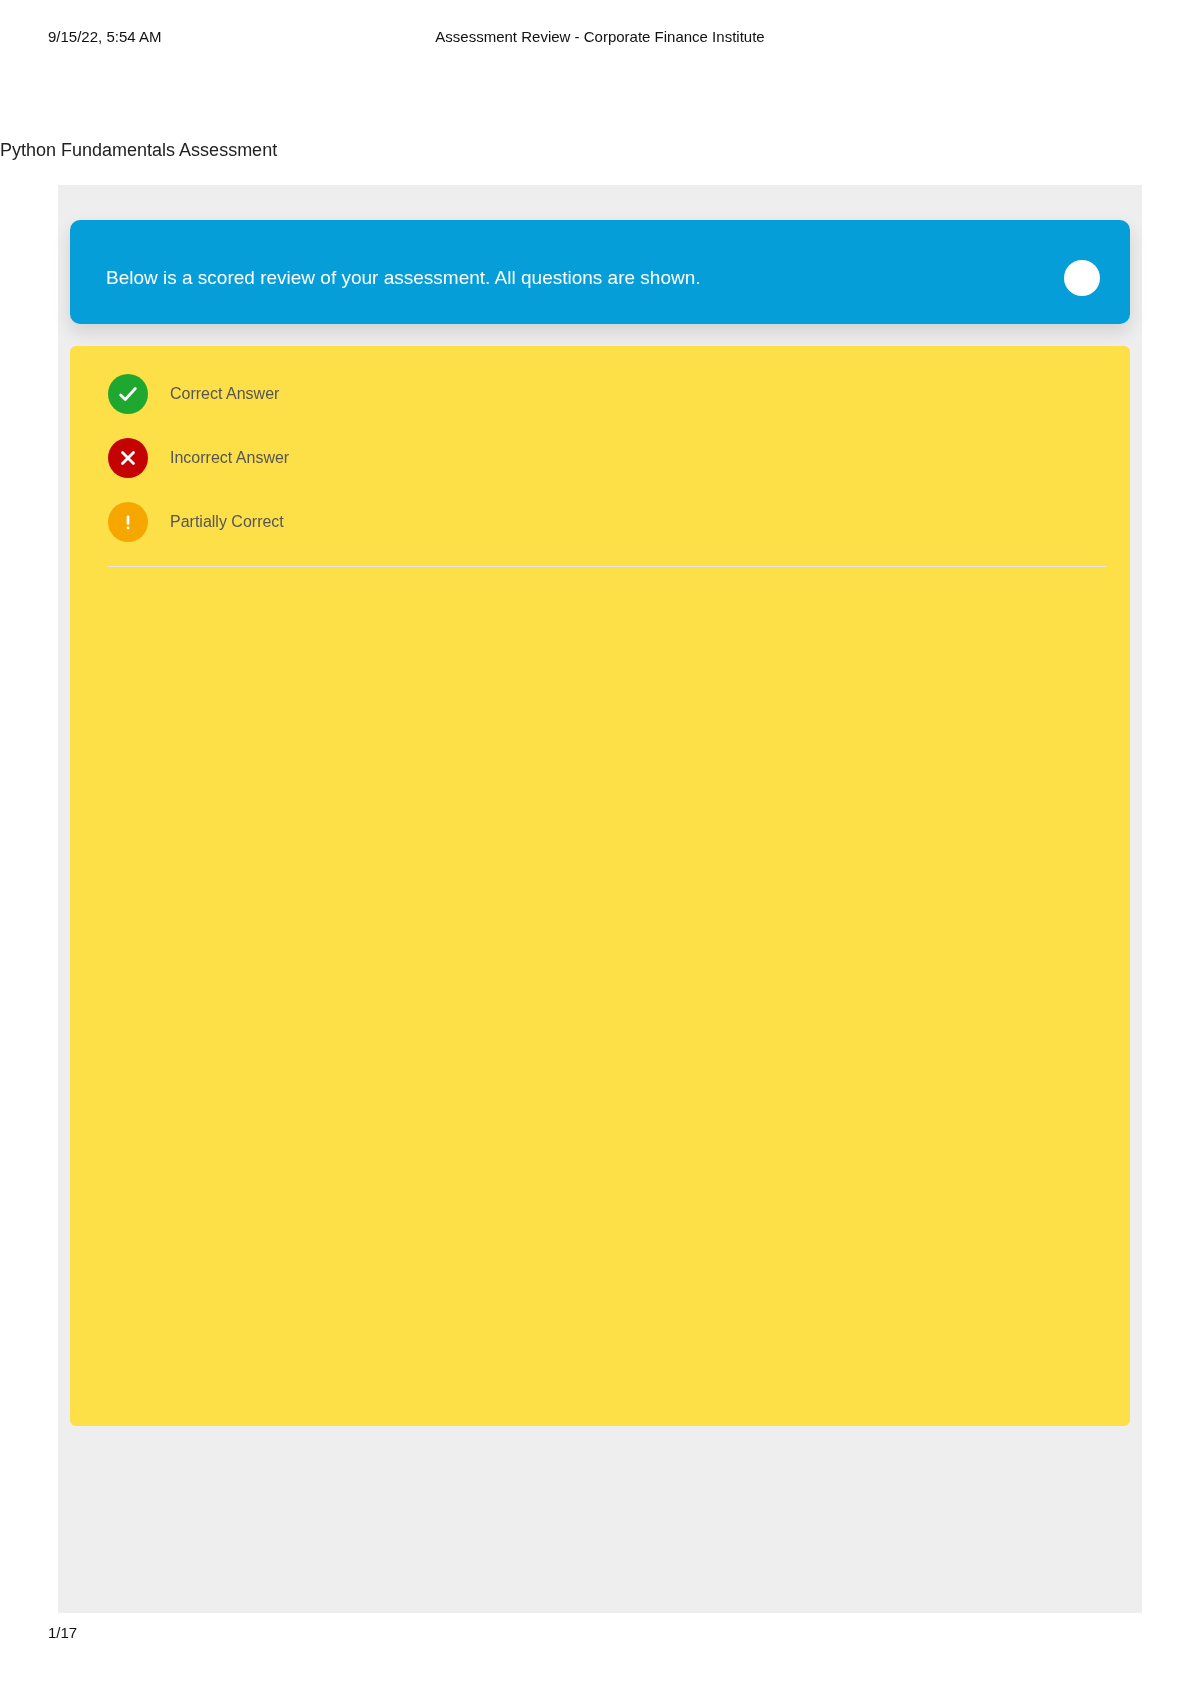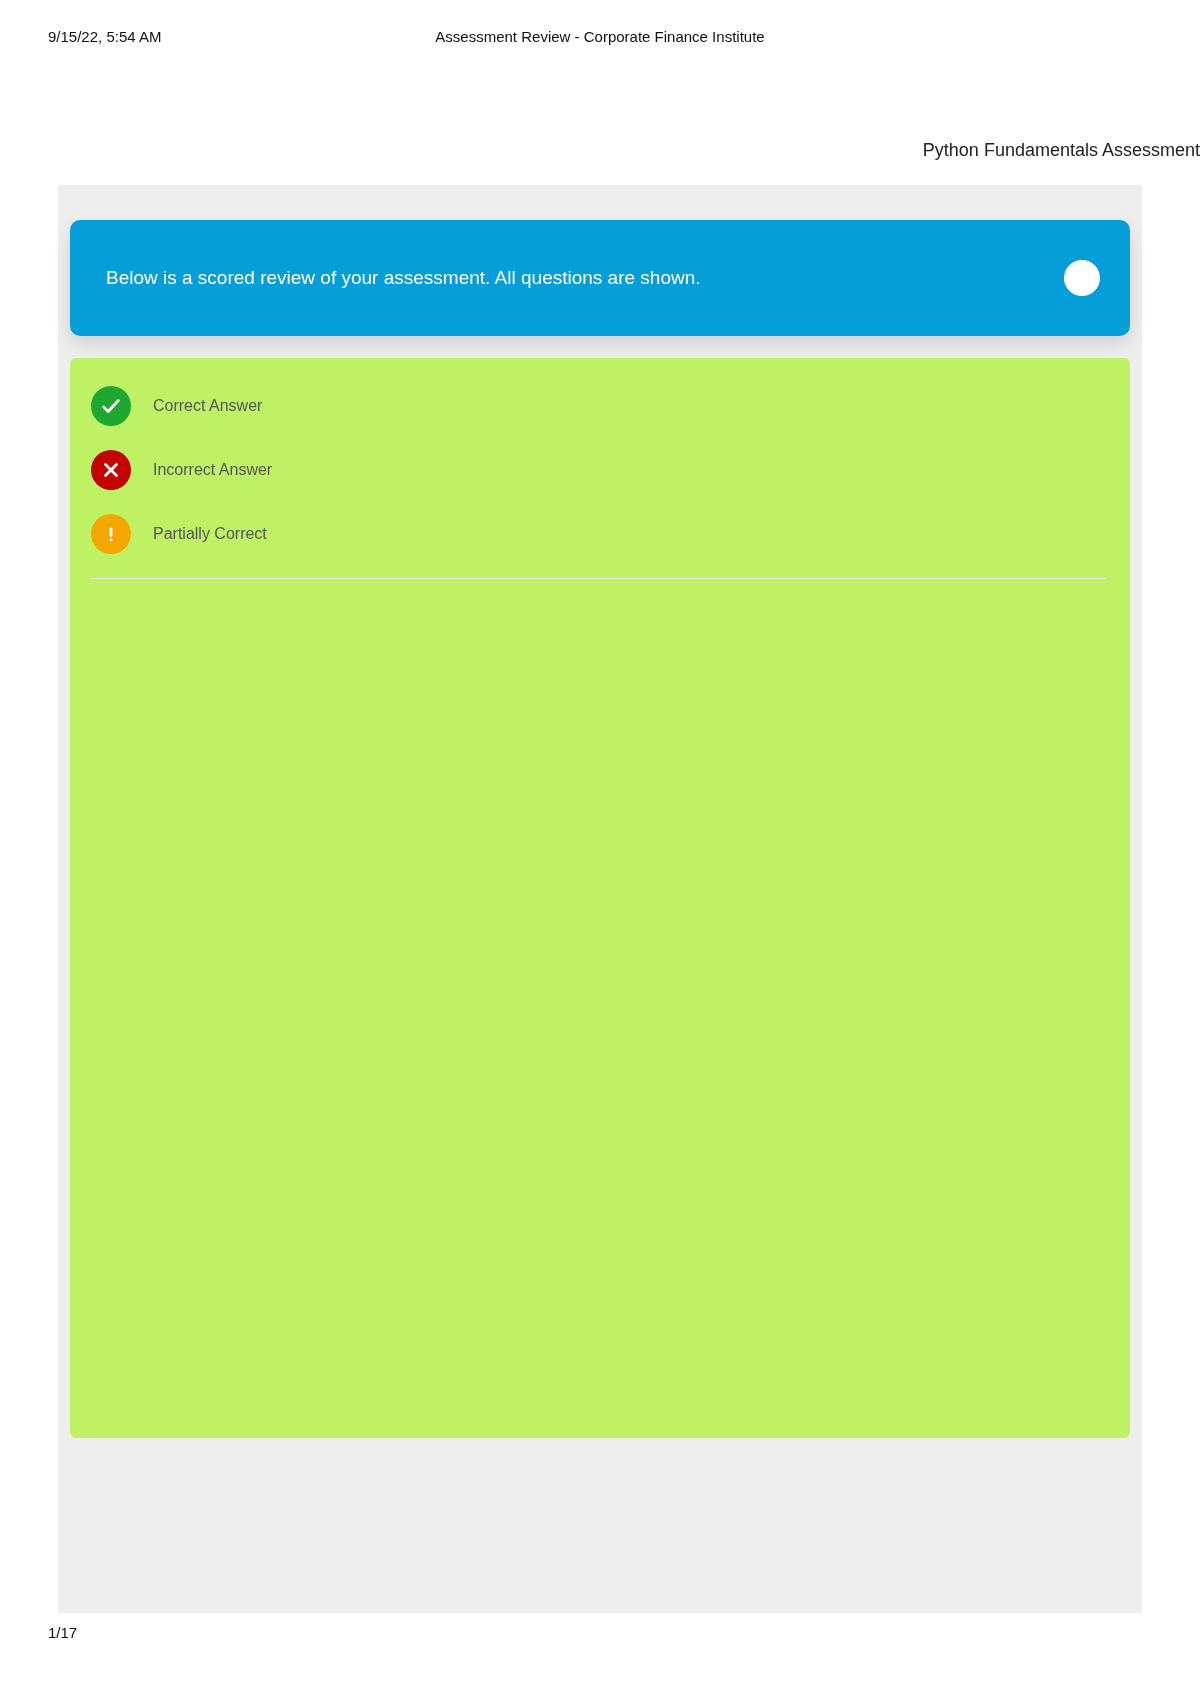--- a/index.html
+++ b/index.html
@@ -12,39 +12,39 @@
   .logo-row .broken-img { display: inline-block; width: 22px; height: 22px; border: 1px solid #888; background: #f7f7f7; vertical-align: middle; margin-right: 4px; position: relative; }
   .logo-row .broken-img::before {
     content: ""; position: absolute; left: 3px; top: 9px; width: 6px; height: 6px;
     border-radius: 50%; background: #6a6a6a;
   }
   .logo-row .broken-img::after {
     content: ""; position: absolute; left: 6px; bottom: 2px; width: 0; height: 0;
     border-left: 5px solid transparent; border-right: 5px solid transparent; border-bottom: 8px solid #4caf50;
   }
   .logo-row .logo-text { font-size: 18px; color: #222; vertical-align: middle; }
-  .assessment-title { position: absolute; top: 140px; left: 0; right: 0; text-align: right; font-size: 18px; color: #222; }
+  .assessment-title { position: absolute; top: 140px; left: 0; right: 0; text-align: left; font-size: 18px; color: #222; }
   .content-area { position: absolute; top: 185px; left: 58px; right: 58px; bottom: 50px; background: #eeeeee; }
   .banner {
     margin: 35px 12px 0 12px;
     background: #069ed9;
     border-radius: 10px;
-    padding: 40px 30px 40px 36px;
+    padding: 40px 30px 28px 36px;
     display: flex; align-items: center; justify-content: space-between;
     box-shadow: 0 8px 18px rgba(0,0,0,0.12);
     color: #ffffff;
   }
   .banner-text { font-size: 19px; font-weight: 400; }
   .score-chip { width: 36px; height: 36px; border-radius: 50%; background: #ffffff; }
   .card {
     margin: 22px 12px 0 12px;
-    background: #bef264;
+    background: #fde047;
     border-radius: 6px;
     min-height: 1080px;
-    padding: 28px 24px 24px 21px;
+    padding: 28px 24px 24px 38px;
   }
   .legend { }
   .legend-item { display: flex; align-items: center; gap: 22px; margin-bottom: 24px; }
   .legend-icon { width: 40px; height: 40px; border-radius: 50%; display: flex; align-items: center; justify-content: center; }
   .legend-icon svg { width: 22px; height: 22px; }
   .ic-correct { background: #1fa82f; }
   .ic-partial { background: #f5a700; }
   .ic-incorrect { background: #c40202; }
   .legend-label { font-size: 16px; color: #555; }
   .divider { border: none; border-top: 1px solid #e6e6e6; margin: 18px 0 0 0; }

